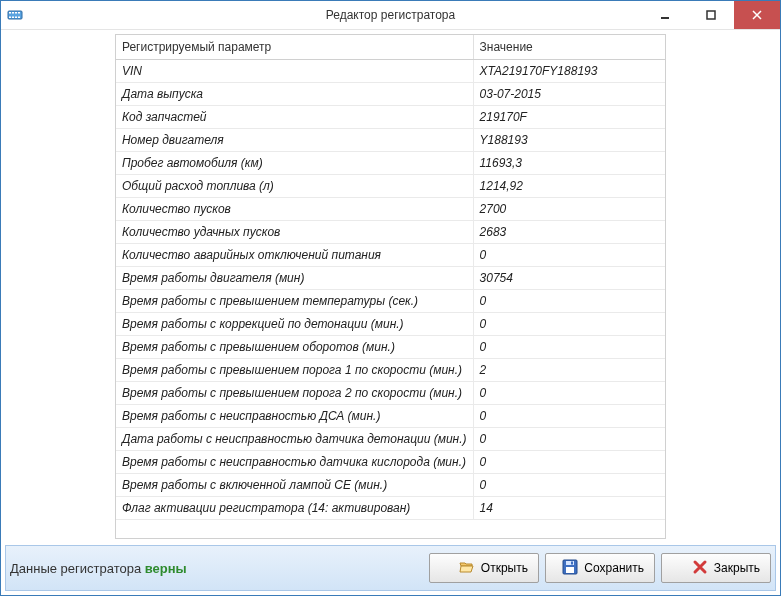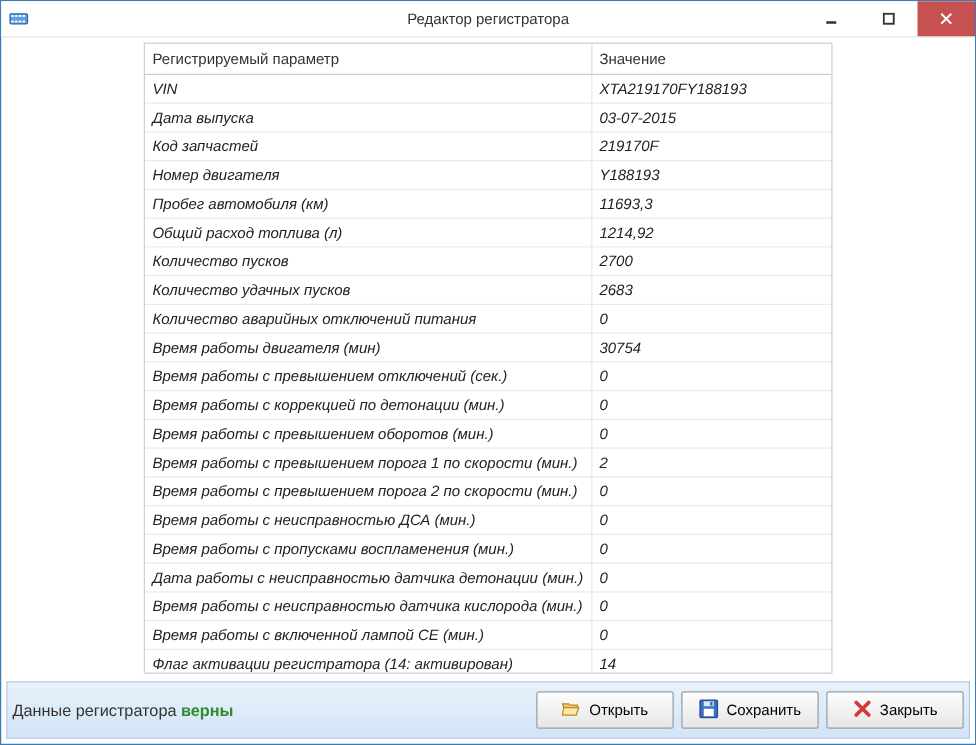--- a/index.html
+++ b/index.html
@@ -126,21 +126,21 @@
   .footer .spacer { flex: 1; }
   .btn {
     background: linear-gradient(#fdfdfd, #e6e6e6);
     border: 1px solid #a0a0a0;
     border-radius: 2px;
     height: 28px;
     min-width: 88px;
     padding: 0 10px;
     display: flex;
     align-items: center;
-    justify-content: center;
+    justify-content: flex-end;
     font-size: 12px;
     gap: 6px;
     cursor: default;
   }
   .btn svg { width: 16px; height: 16px; }
   
   .film-icon rect.body { fill:#5aa3e0; stroke:#2d6aa5; }
   .film-icon rect.strip { fill:#fff; }
 </style>
 </head>
@@ -230,45 +230,41 @@
             </tr>
             <tr>
               <td>Количество аварийных отключений питания</td>
               <td>0</td>
             </tr>
             <tr>
               <td>Время работы двигателя (мин)</td>
               <td>30754</td>
             </tr>
             <tr>
-              <td>Время работы с превышением отключений (сек.)</td>
+              <td>Время работы с превышением температуры (сек.)</td>
               <td>0</td>
             </tr>
             <tr>
               <td>Время работы с коррекцией по детонации (мин.)</td>
               <td>0</td>
             </tr>
             <tr>
               <td>Время работы с превышением оборотов (мин.)</td>
               <td>0</td>
             </tr>
             <tr>
               <td>Время работы с превышением порога 1 по скорости (мин.)</td>
               <td>2</td>
             </tr>
             <tr>
               <td>Время работы с превышением порога 2 по скорости (мин.)</td>
               <td>0</td>
             </tr>
             <tr>
               <td>Время работы с неисправностью ДСА (мин.)</td>
-              <td>0</td>
-            </tr>
-            <tr>
-              <td>Время работы с пропусками воспламенения (мин.)</td>
               <td>0</td>
             </tr>
             <tr>
               <td>Дата работы с неисправностью датчика детонации (мин.)</td>
               <td>0</td>
             </tr>
             <tr>
               <td>Время работы с неисправностью датчика кислорода (мин.)</td>
               <td>0</td>
             </tr>

